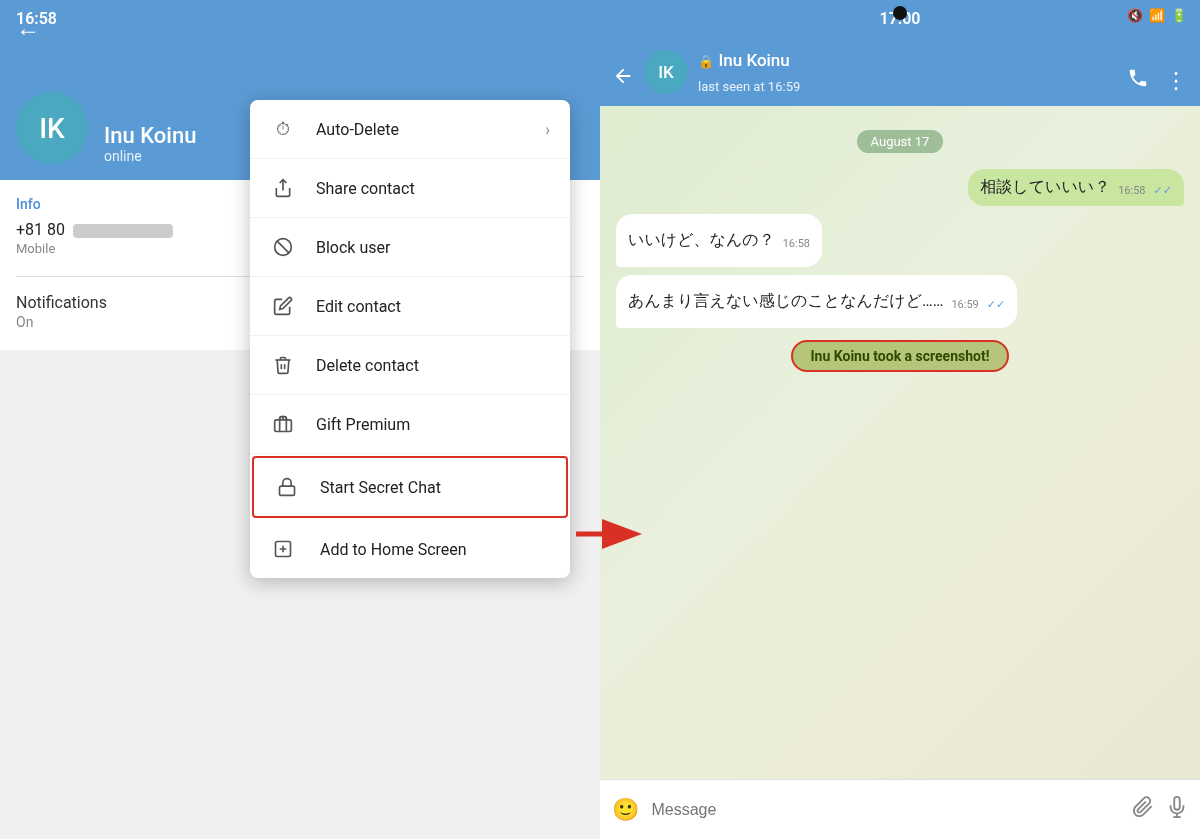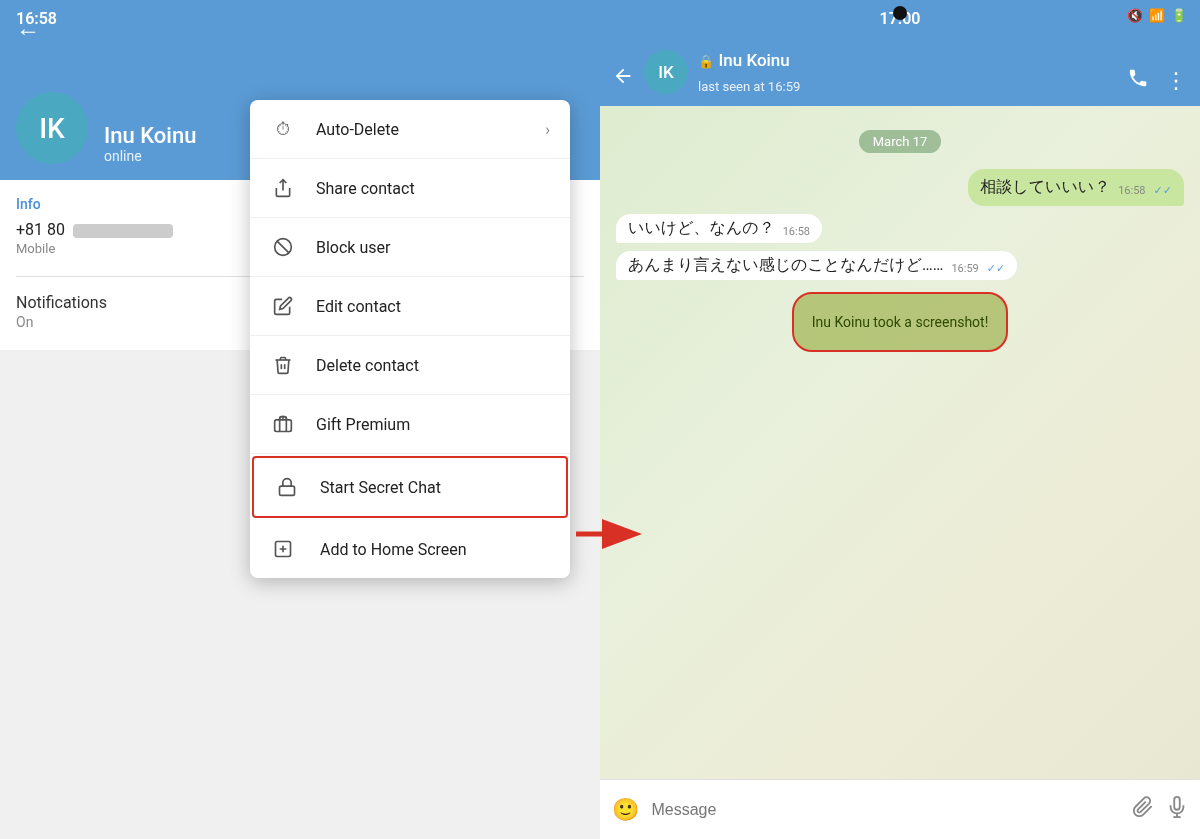--- a/index.html
+++ b/index.html
@@ -242,21 +242,21 @@
       font-size: 16px;
       color: #222;
       display: flex;
       align-items: flex-end;
       gap: 8px;
       justify-content: flex-end;
     }
     .bubble-left {
       background: white;
       border-radius: 16px 16px 16px 4px;
-      padding: 4px 12px;
+      padding: 16px 12px;
       font-size: 16px;
       color: #222;
       display: flex;
       align-items: flex-end;
       gap: 8px;
     }
 
     .msg-time {
       font-size: 11px;
       color: #888;
@@ -473,21 +473,21 @@
           <path d="M6.6 10.8c1.4 2.8 3.8 5.1 6.6 6.6l2.2-2.2c.3-.3.7-.4 1-.2 1.1.4 2.3.6 3.6.6.6 0 1 .4 1 1V20c0 .6-.4 1-1 1-9.4 0-17-7.6-17-17 0-.6.4-1 1-1h3.5c.6 0 1 .4 1 1 0 1.3.2 2.5.6 3.6.1.3 0 .7-.2 1L6.6 10.8z"></path>
         </svg>
       </span>
       <span style="font-size:22px; letter-spacing:1px;">⋮</span>
     </div>
   </div>
 
   <div class="chat-messages">
 
     <div class="date-divider">
-      <span class="date-badge">March 17</span>
+      <span class="date-badge">August 17</span>
     </div>
 
     <div class="msg-right">
       <div class="bubble-right">
         <span>相談していいい？</span>
         <span class="msg-time">16:58</span>
         <span class="msg-check">✓✓</span>
       </div>
     </div>
 
@@ -500,21 +500,21 @@
 
     <div class="msg-left">
       <div class="bubble-left">
         <span>あんまり言えない感じのことなんだけど……</span>
         <span class="msg-time">16:59</span>
         <span class="msg-check">✓✓</span>
       </div>
     </div>
 
     <div style="align-self:center; margin-top:4px;">
-      <div style="border: 2.5px solid #d93025; border-radius: 20px; padding: 20px 18px; background: rgba(160,180,80,0.7); color: #2d4a00; font-size: 14px; font-weight: 400;">
+      <div style="border: 2.5px solid #d93025; border-radius: 20px; padding: 6px 18px; background: rgba(160,180,80,0.7); color: #2d4a00; font-size: 14px; font-weight: 700;">
         <span>Inu Koinu took a screenshot!</span>
       </div>
     </div>
 
   </div>
 
   <div class="chat-input-bar">
     <span class="emoji-icon">🙂</span>
     <input class="message-input" type="text" style="border: none; outline: none; font-size: 16px; color: #0f172a; flex: 1 1 0%; background: transparent;" placeholder="Message">
     <span class="attachment-icon">

